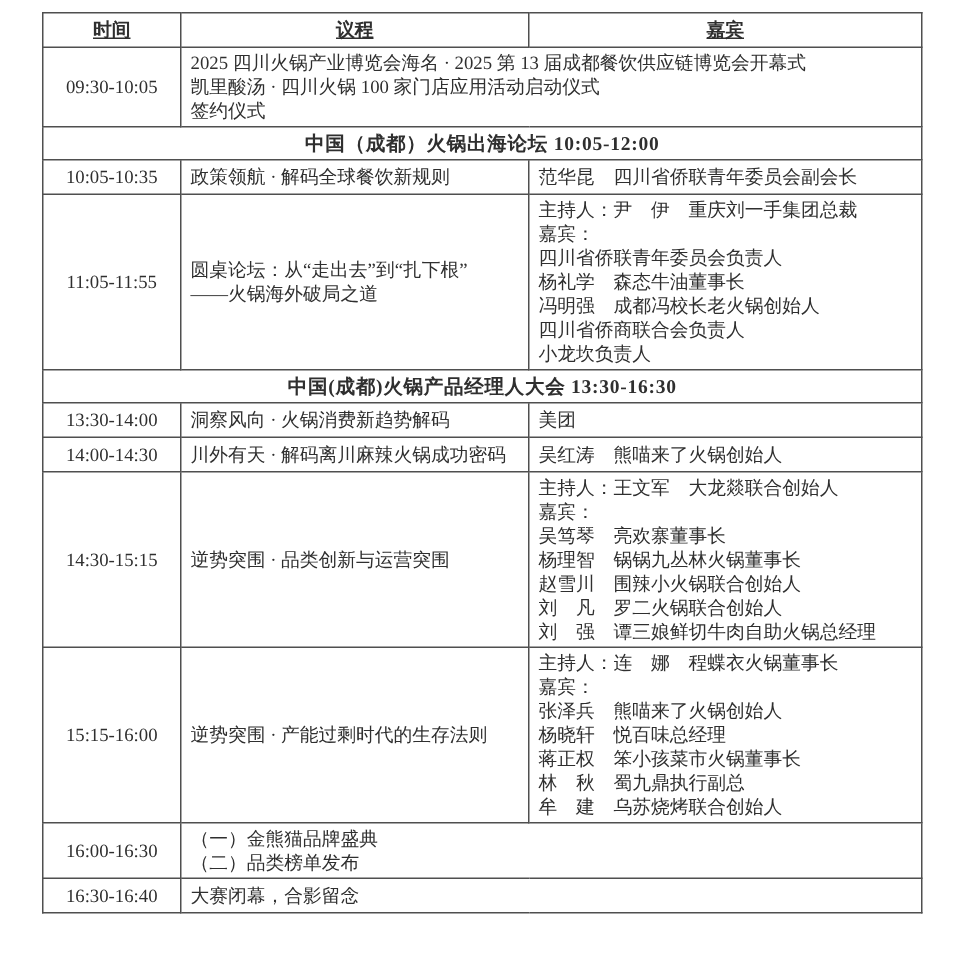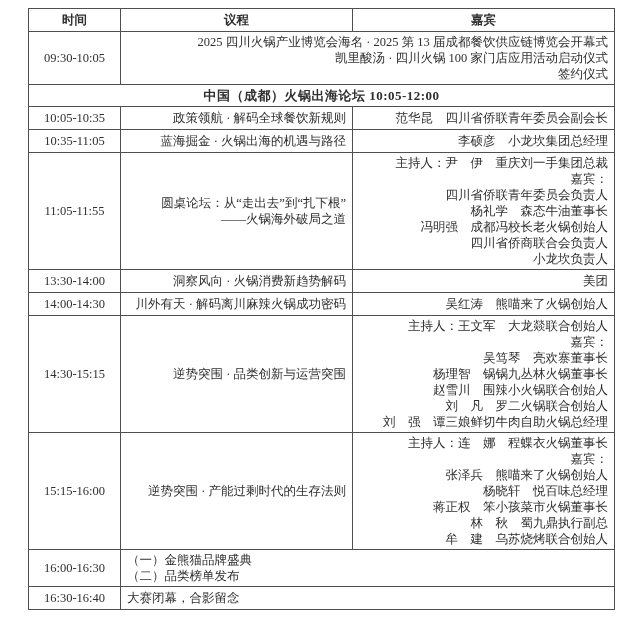--- a/index.html
+++ b/index.html
@@ -16,26 +16,25 @@
     width:586px;
     table-layout:fixed;
   }
   .schedule td{
     border:1px solid #4f4f4f;
     font-size:12.5px;
     line-height:16px;
     padding:2px 6px;
     vertical-align:middle;
     word-break:break-all;
-    text-align:right;
   }
   .col-time{width:92px;}
   .col-agenda{width:232px;}
   .col-guest{width:262px;}
-  tr.hdr td{font-weight:bold;text-align:center;height:18px;}
+  tr.hdr td{font-weight:bold;text-align:center;height:18px;text-decoration:underline;}
   td.time{text-align:center;padding:2px 4px;font-size:12.5px;}
   tr.section-row td{
     font-weight:bold;text-align:center;height:17px;font-size:13px;
     letter-spacing:.5px;
     margin-top:12px;
   }
   td.merged-center{text-align:left;}
   td.agenda{}
   td.guest{}
   .cell-line{display:block;}
@@ -72,43 +71,41 @@
     <tr class="section-row">
       <td colspan="3">中国（成都）火锅出海论坛 10:05-12:00</td>
     </tr>
 
     <tr class="r-simple">
       <td class="time">10:05-10:35</td>
       <td class="agenda">政策领航 · 解码全球餐饮新规则</td>
       <td class="guest">范华昆　四川省侨联青年委员会副会长</td>
     </tr>
 
-    <tr class="r-simple">
-      <td class="time">10:35-11:05</td>
-      <td class="agenda">蓝海掘金 · 火锅出海的机遇与路径</td>
-      <td class="guest">李硕彦　小龙坎集团总经理</td>
-    </tr>
 
     <tr>
       <td class="time">11:05-11:55</td>
       <td class="agenda">
         <span class="cell-line">圆桌论坛：从“走出去”到“扎下根”</span>
         <span class="cell-line">——火锅海外破局之道</span>
       </td>
       <td class="guest">
         <span class="cell-line">主持人：尹　伊　重庆刘一手集团总裁</span>
         <span class="cell-line">嘉宾：</span>
         <span class="cell-line">四川省侨联青年委员会负责人</span>
         <span class="cell-line">杨礼学　森态牛油董事长</span>
         <span class="cell-line">冯明强　成都冯校长老火锅创始人</span>
         <span class="cell-line">四川省侨商联合会负责人</span>
         <span class="cell-line">小龙坎负责人</span>
       </td>
     </tr>
 
+    <tr class="section-row">
+      <td colspan="3">中国(成都)火锅产品经理人大会 13:30-16:30</td>
+    </tr>
 
 
     <tr class="r-simple">
       <td class="time">13:30-14:00</td>
       <td class="agenda">洞察风向 · 火锅消费新趋势解码</td>
       <td class="guest">美团</td>
     </tr>
 
     <tr class="r-simple">
       <td class="time">14:00-14:30</td>

